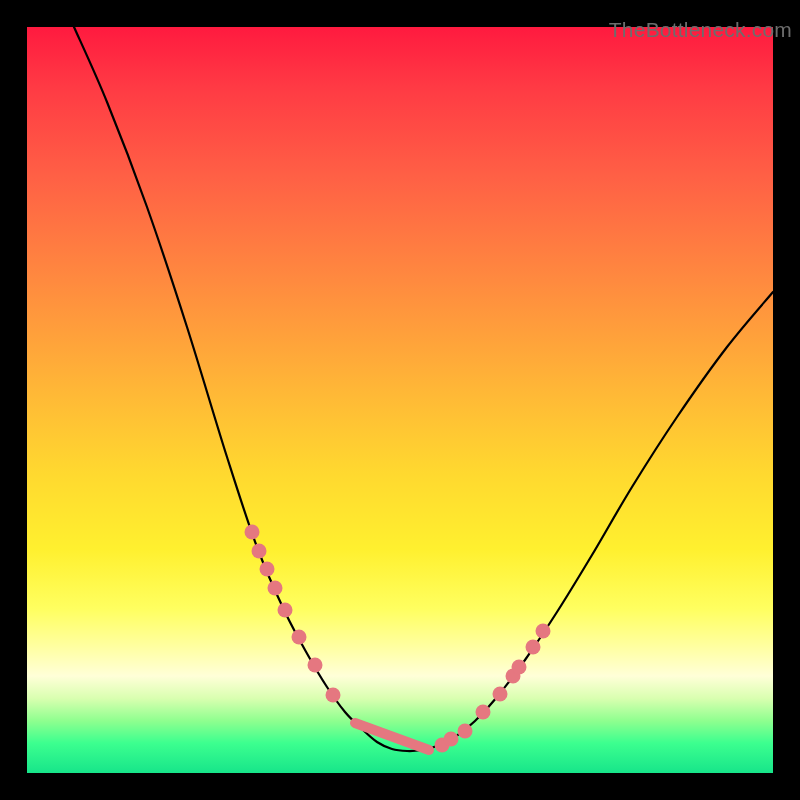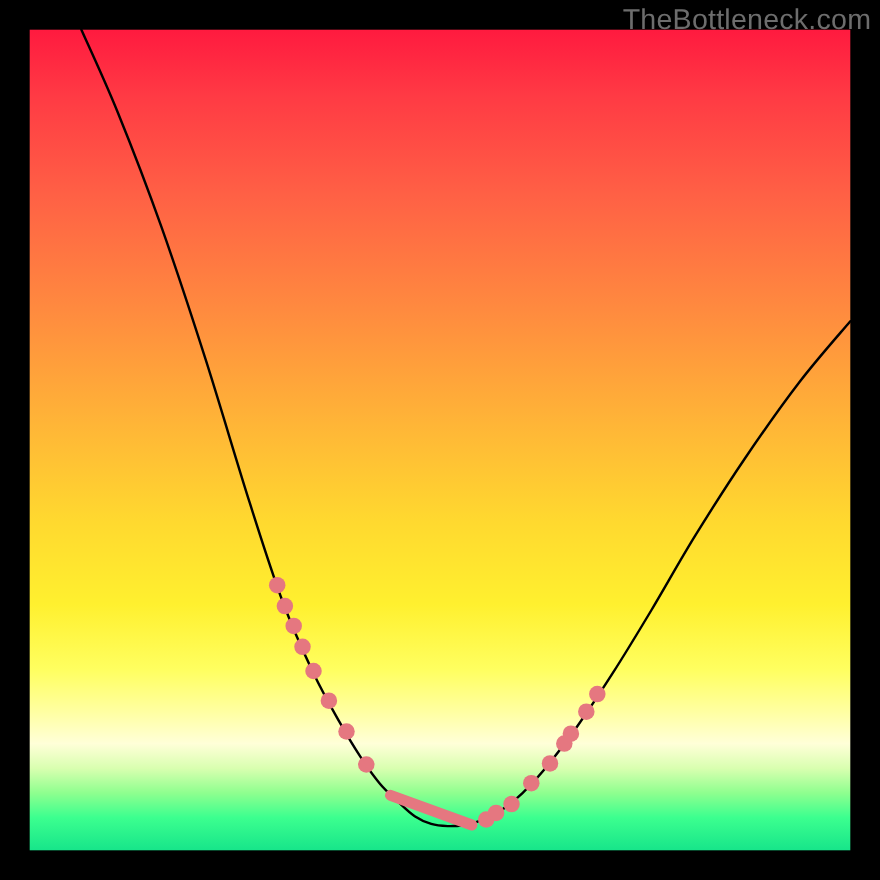--- a/index.html
+++ b/index.html
@@ -37,24 +37,24 @@
       #ffffa0 83%,
       #ffffd8 87%,
       #d9ffb0 90%,
       #8fff8f 93%,
       #3cff8f 96%,
       #17e58a 100%
     );
   }
   .watermark {
     position: absolute;
-    top: 2px;
+    top: 18px;
     right: 8px;
     color: #6d6d6d;
-    font-size: 26px;
+    font-size: 21px;
     font-weight: 500;
     letter-spacing: 0.2px;
     font-family: Arial, Helvetica, sans-serif;
     z-index: 5;
   }
   svg.curve {
     position: absolute;
     left: 0;
     top: 0;
     width: 746px;

